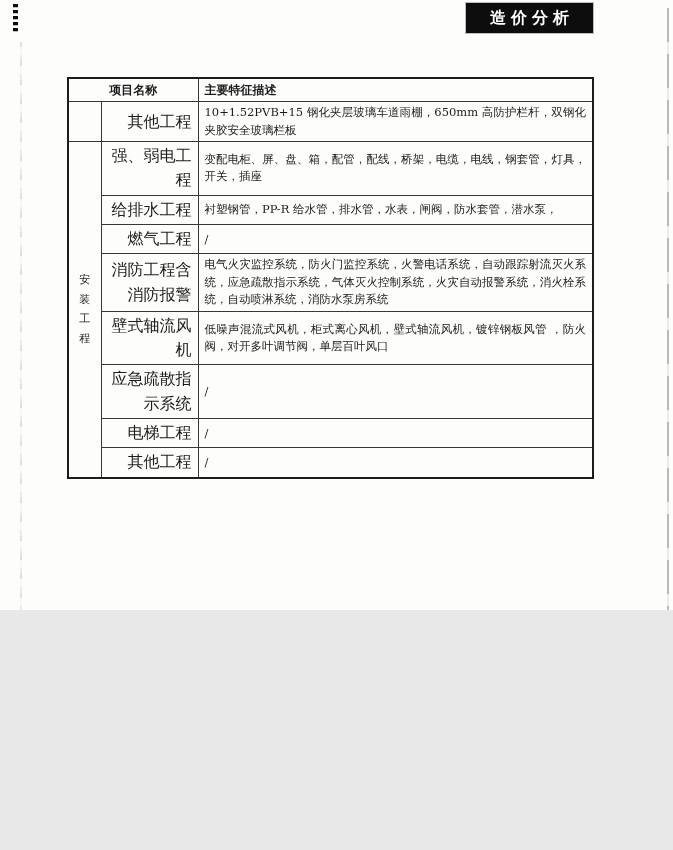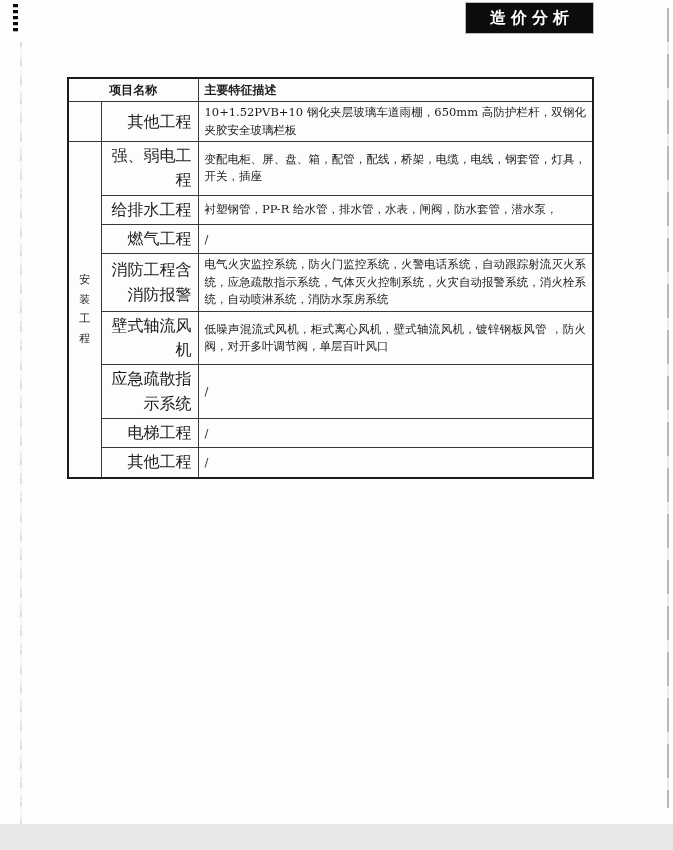--- a/index.html
+++ b/index.html
@@ -1,20 +1,20 @@
 <!DOCTYPE html>
 <html><head>
 <meta charset="utf-8">
 <style>
   * { margin: 0; padding: 0; box-sizing: border-box; }
   html, body { background: #e8e8e8; }
   .page {
     position: relative;
     width: 673px;
-    height: 824px;
+    height: 610px;
     margin: 0 auto;
     background: #fdfdfc;
     overflow: hidden;
     font-family: "DejaVu Serif", "Liberation Serif", serif;
     color: #1b1b1b;
   }
 
   
   .mark-topleft {
     position: absolute; left: 13px; top: 4px; width: 5px; height: 30px;
@@ -127,21 +127,21 @@
         <col style="width:395px">
       </colgroup>
       <tbody>
         <tr>
           <td class="hdr-name" colspan="2">项目名称</td>
           <td class="hdr-desc">主要特征描述</td>
         </tr>
         <tr>
           <td class="cat"></td>
           <td class="name">其他工程</td>
-          <td class="desc">10+1.52PVB+10 钢化夹层玻璃车道雨棚，650mm 高防护栏杆，双钢化夹胶安全玻璃栏板</td>
+          <td class="desc">10+1.52PVB+15 钢化夹层玻璃车道雨棚，650mm 高防护栏杆，双钢化夹胶安全玻璃栏板</td>
         </tr>
         <tr>
           <td class="cat" rowspan="8">安装工程</td>
           <td class="name">强、弱电工程</td>
           <td class="desc">变配电柜、屏、盘、箱，配管，配线，桥架，电缆，电线，钢套管，灯具，开关，插座</td>
         </tr>
         <tr class="h20">
           <td class="name">给排水工程</td>
           <td class="desc">衬塑钢管，PP-R 给水管，排水管，水表，闸阀，防水套管，潜水泵，</td>
         </tr>

